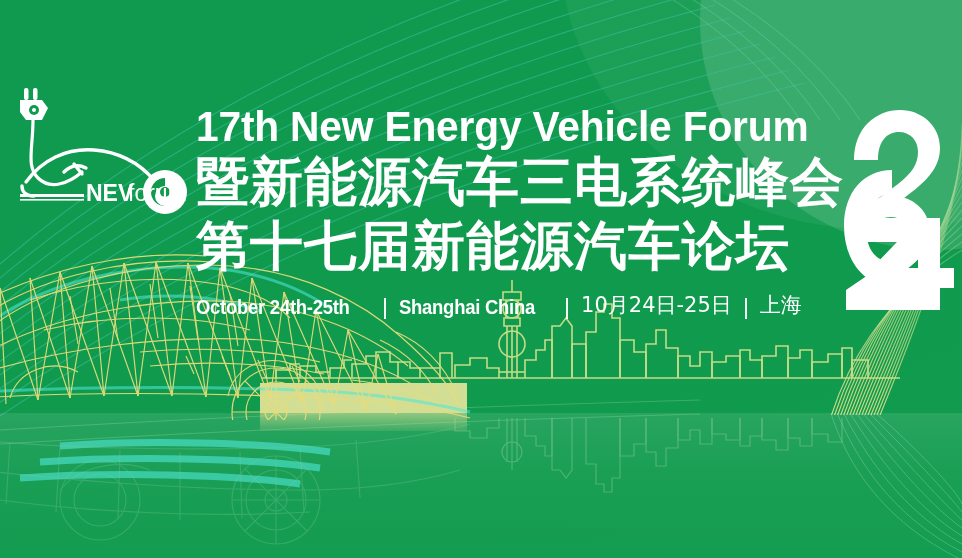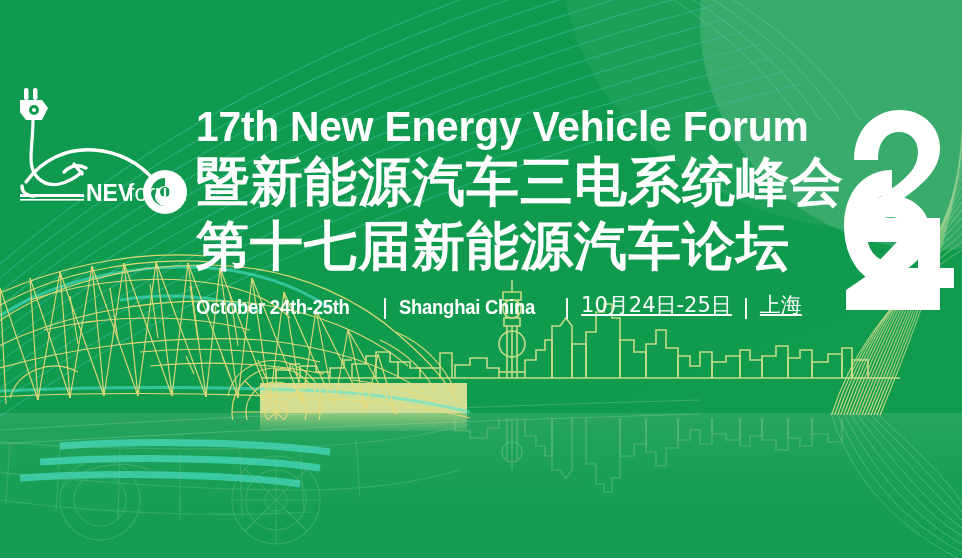--- a/index.html
+++ b/index.html
@@ -118,21 +118,20 @@
     font-weight: 700;
     transform: scaleX(0.88);
     transform-origin: left center;
     letter-spacing: -0.3px;
   }
   .sub-cn {
     font-size: 21px;
     font-weight: 400;
     font-family: "DejaVu Sans", "Liberation Sans", sans-serif;
     letter-spacing: 0px;
-    text-decoration: underline;
   }
   .sub-sep {
     display: inline-block;
     width: 2px;
     height: 21px;
     background: #ffffff;
     margin: 0 13px;
     opacity: 0.95;
   }
 

